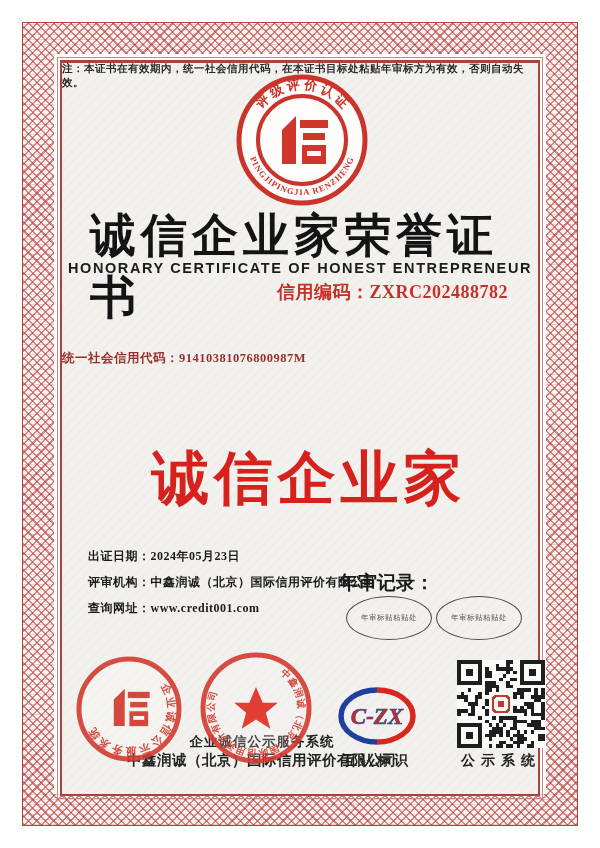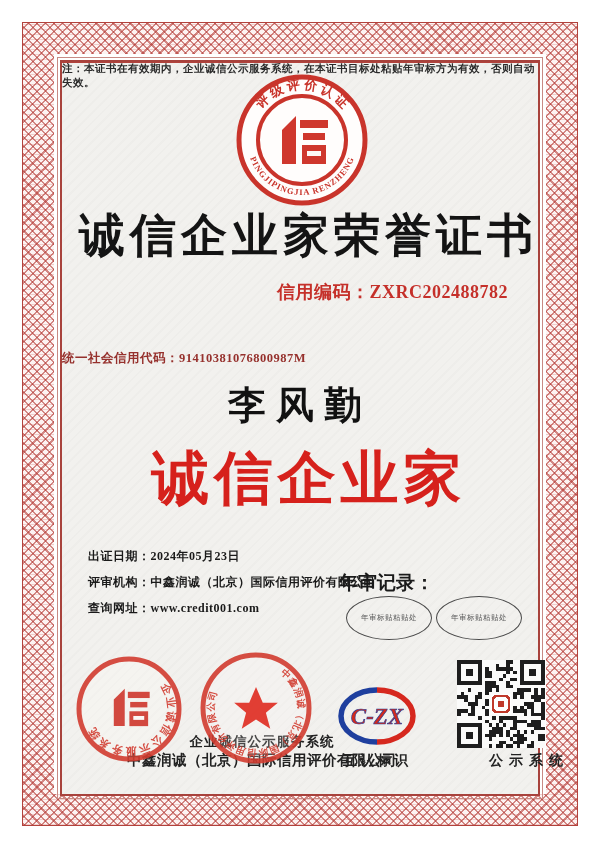--- a/index.html
+++ b/index.html
@@ -26,22 +26,22 @@
     outline:1px solid #c88a84;
     outline-offset:2px;
     background:
       repeating-linear-gradient(135deg, rgba(180,180,175,.06) 0 2px, rgba(255,255,255,0) 2px 7px),
       #f2f1ee;
   }
   .content{position:absolute;inset:0;}
   .abs{position:absolute;}
   
   .title{
-    left:0;right:0;top:143px;text-align:right;
-    font-size:46px;font-weight:bold;color:#141414;letter-spacing:5px;
+    left:0;right:0;top:143px;text-align:left;
+    font-size:46px;font-weight:bold;color:#141414;letter-spacing:5px;padding-left:28px;
   }
   .subtitle{
     left:0;right:0;top:198px;text-align:center;
     font-family:"Liberation Sans","DejaVu Sans",sans-serif;
     font-size:14.5px;font-weight:bold;color:#1c1c1c;letter-spacing:1.6px;
   }
   .credit-code{
     right:30px;top:218px;font-size:18px;font-weight:bold;color:#c5302a;letter-spacing:.5px;
   }
   .company{
@@ -74,21 +74,21 @@
   .footer-line2{left:0px;width:400px;top:689px;text-align:center;
     font-size:14.5px;font-weight:bold;color:#222;letter-spacing:.5px;z-index:1;}
   .seal{opacity:.9;z-index:2;}
   .seal-left{left:12px;top:592px;}
   .seal-right{left:136px;top:588px;}
   .czx{left:273px;top:622px;z-index:2;}
   .czx-label{left:269px;width:92px;top:690px;text-align:center;
     font-size:14px;font-weight:bold;color:#222;letter-spacing:3px;}
   .qr{left:395px;top:598px;width:88px;height:88px;}
   .qr-label{left:391px;width:96px;top:690px;text-align:center;
-    font-size:14px;font-weight:bold;color:#222;letter-spacing:6px;margin-left:28px;}
+    font-size:14px;font-weight:bold;color:#222;letter-spacing:6px;}
   .note{
     left:0;right:0;bottom:0;height:26px;border-top:1.5px solid #b2423c;
     display:flex;align-items:center;justify-content:center;
     font-size:10.5px;font-weight:bold;color:#2a2a2a;letter-spacing:.5px;
   }
 </style>
 </head>
 <body>
 
 <svg width="0" height="0" style="position:absolute">
@@ -120,24 +120,24 @@
       </text>
       <text font-size="8.5" font-weight="bold" fill="#c9342b" letter-spacing="1">
         <textPath href="#arcBot" startOffset="50%" text-anchor="middle">PINGJIPINGJIA RENZHENG</textPath>
       </text>
       <g>
         <use href="#xin-glyph" transform="translate(38,38)"></use>
       </g>
     </svg>
 
     <div class="abs title">诚信企业家荣誉证书</div>
+    <div class="abs subtitle">HONORARY CERTIFICATE OF HONEST ENTREPRENEUR</div>
     <div class="abs credit-code">信用编码：ZXRC202488782</div>
 
     <div class="abs social-code">统一社会信用代码：91410381076800987M</div>
-    <div class="abs person">李风勤</div>
     <div class="abs honor">诚信企业家</div>
 
     <div class="abs details">
       <div class="row"><span>出证日期：</span><span>2024年05月23日</span></div>
       <div class="row"><span>评审机构：</span><span>中鑫润诚（北京）国际信用评价有限公司</span></div>
       <div class="row"><span>查询网址：</span><span>www.credit001.com</span></div>
     </div>
 
     <div class="abs annual-label">年审记录：</div>
     <div class="abs oval oval1">
@@ -365,16 +365,16 @@
         </g>
         <g>
           <rect x="9.8" y="9.8" width="5.4" height="5.4" fill="#ffffff"></rect>
           <rect x="10.3" y="10.3" width="4.4" height="4.4" rx="0.8" fill="none" stroke="#c0392b" stroke-width="0.7"></rect>
           <rect x="11.6" y="11.6" width="1.8" height="1.8" fill="#c0392b"></rect>
         </g>
       </svg>
     </div>
     <div class="abs qr-label">公示系统</div>
 
-    <div class="note">注：本证书在有效期内，企业诚信公示服务系统，在本证书目标处粘贴年审标方为有效，否则自动失效。</div>
+    <div class="note">注：本证书在有效期内，统一社会信用代码，在本证书目标处粘贴年审标方为有效，否则自动失效。</div>
 
   </div>
 </div>
 
 </body></html>

